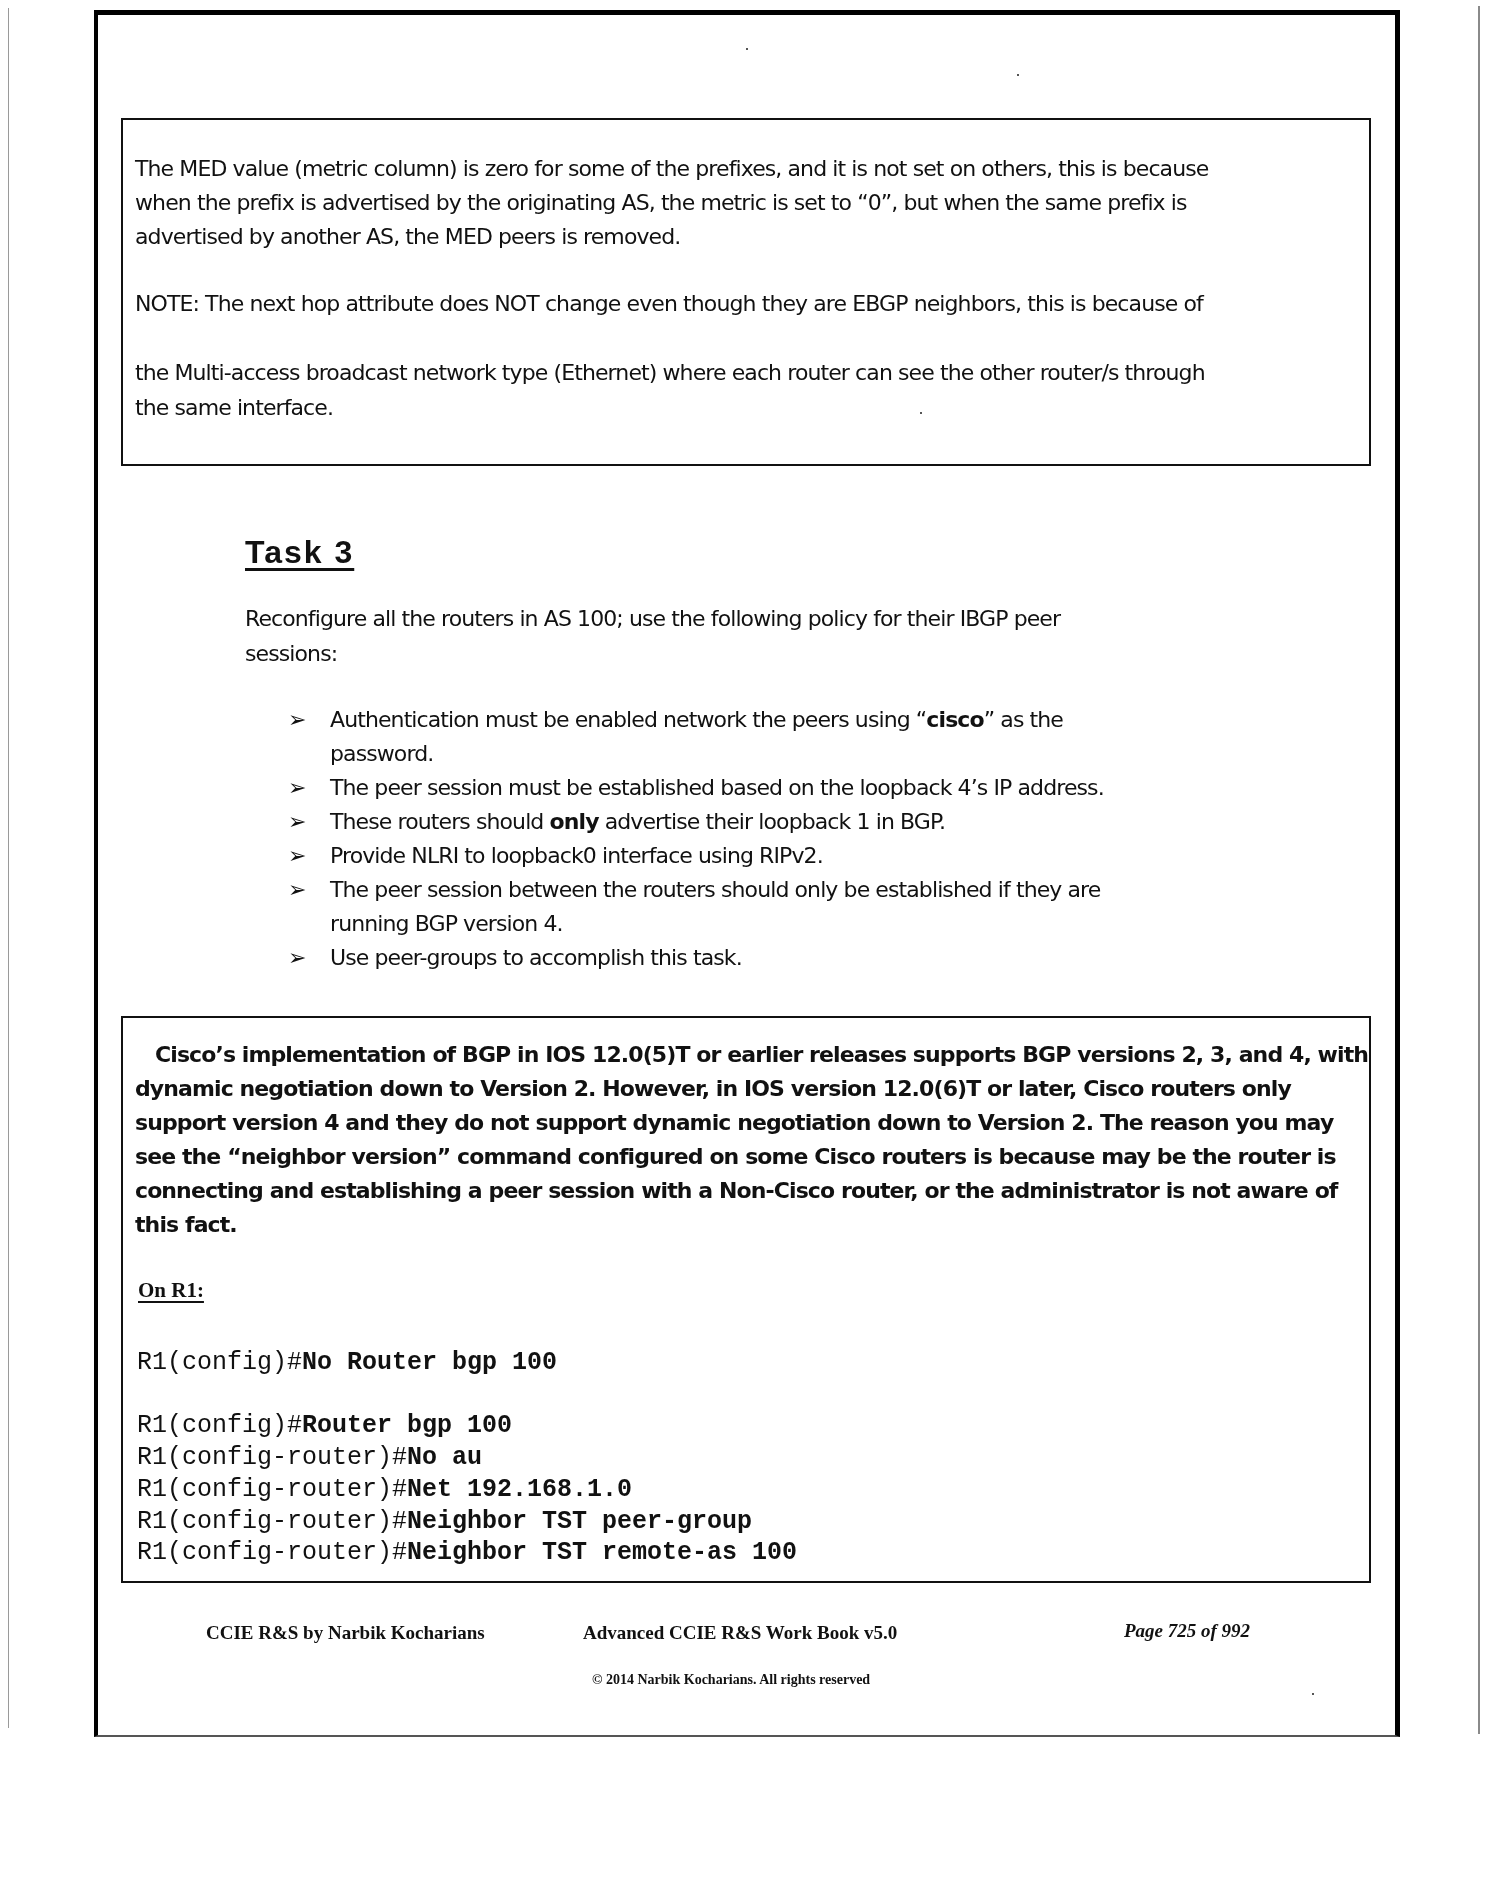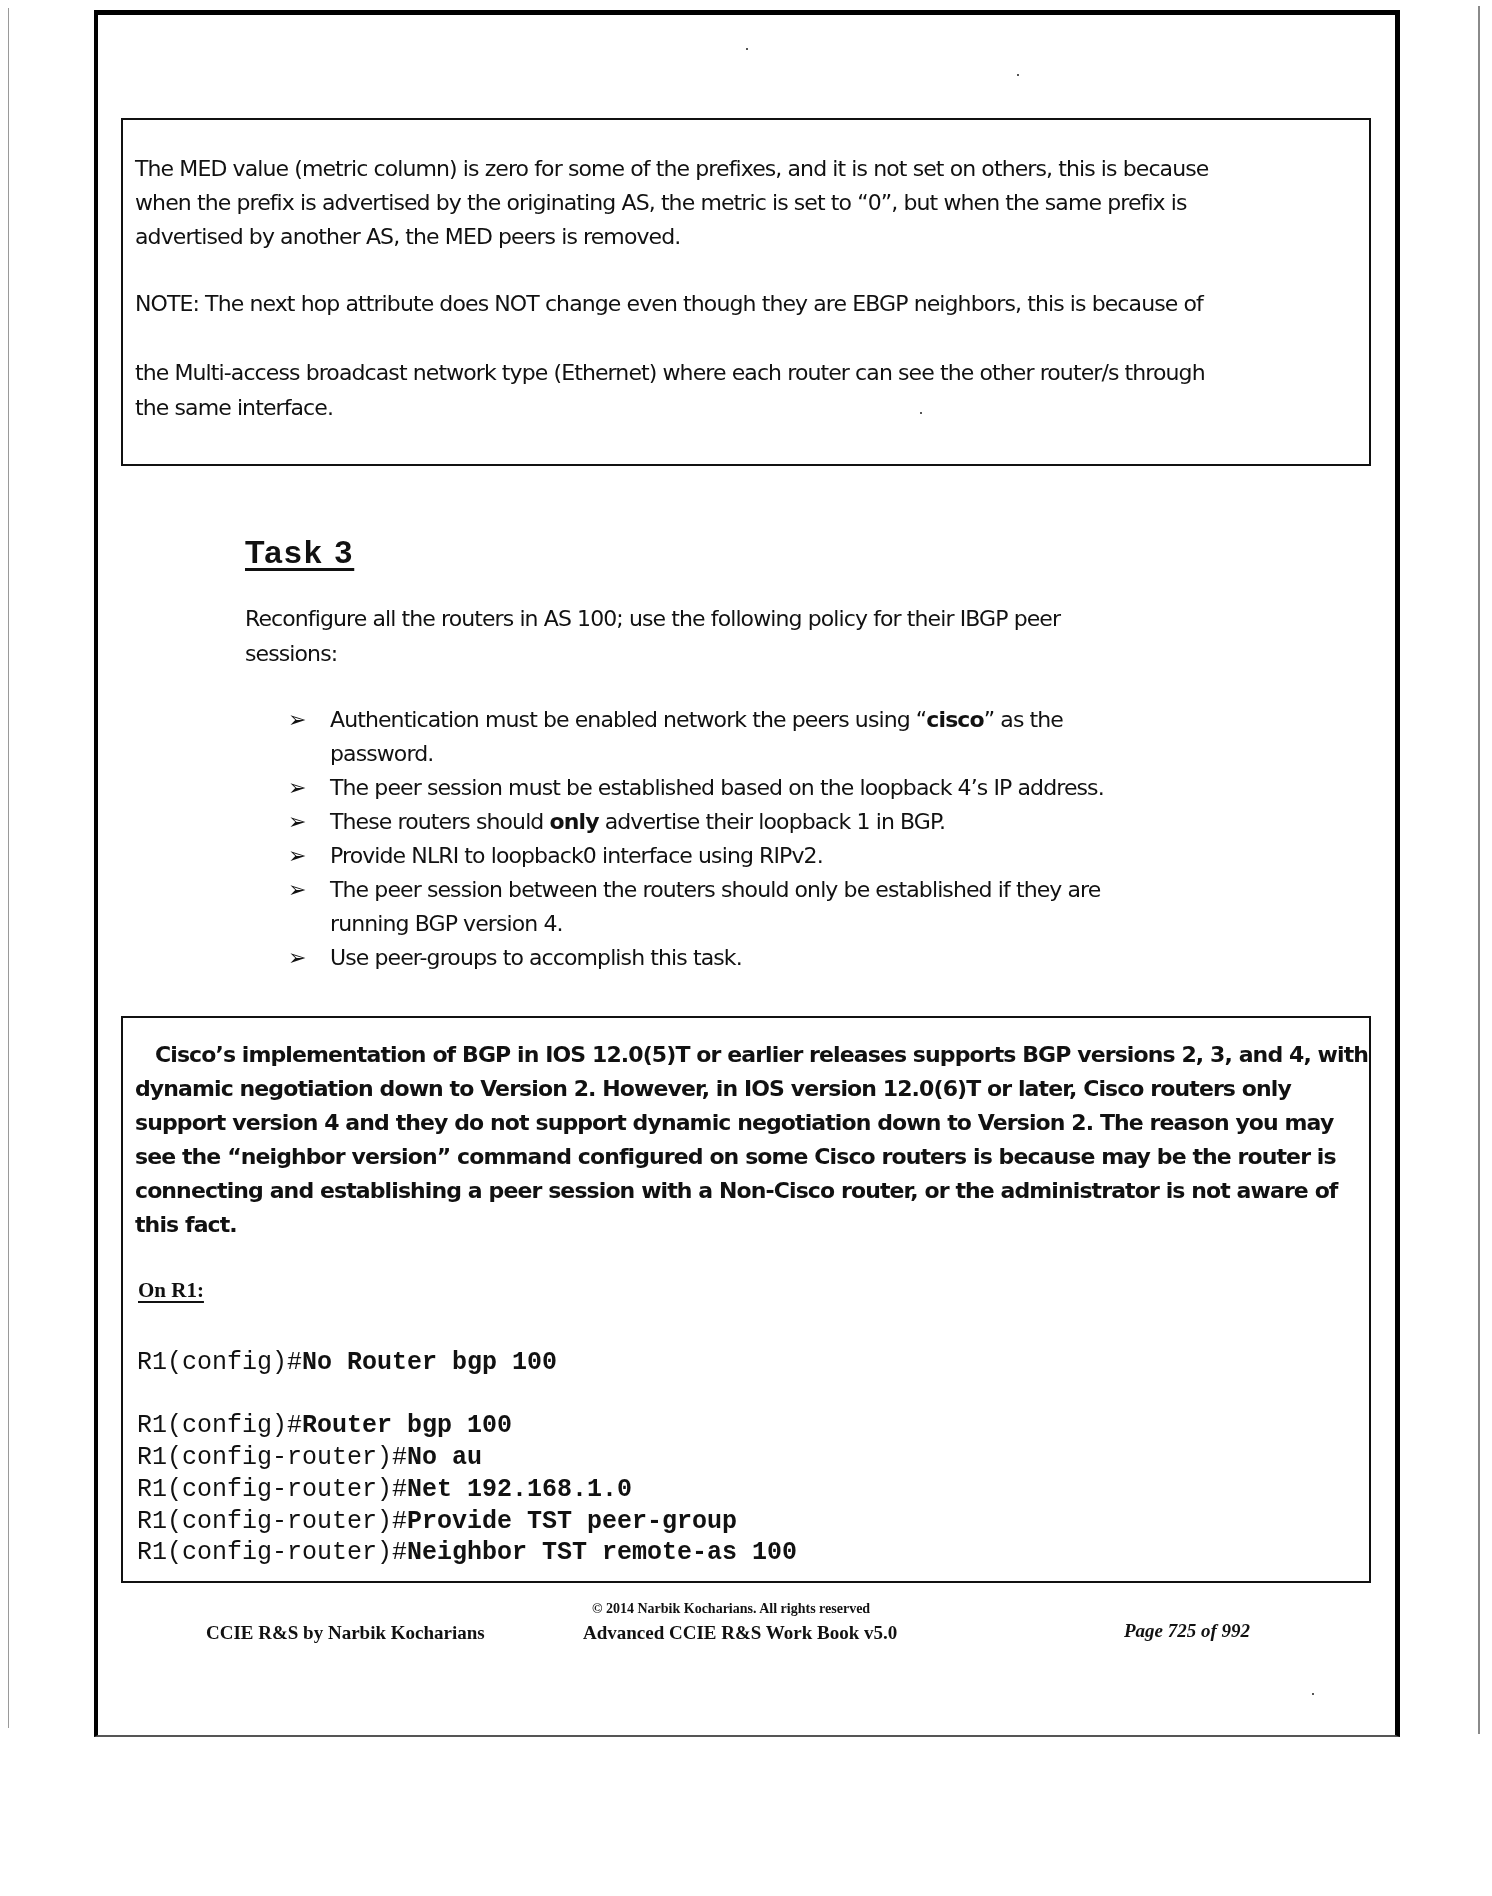--- a/index.html
+++ b/index.html
@@ -78,25 +78,25 @@
 <div class="p sans bold" style="left:135px; top:1178px;">connecting and establishing a peer session with a Non-Cisco router, or the administrator is not aware of</div>
 <div class="p sans bold" style="left:135px; top:1212px;">this fact.</div>
 
 <div class="on-r1">On R1:</div>
 
 <div>
   <div class="code" style="top:1348px;"><span>R1(config)#</span><span class="cmd">No Router bgp 100</span></div>
   <div class="code" style="top:1411px;"><span>R1(config)#</span><span class="cmd">Router bgp 100</span></div>
   <div class="code" style="top:1443px;"><span>R1(config-router)#</span><span class="cmd">No au</span></div>
   <div class="code" style="top:1475px;"><span>R1(config-router)#</span><span class="cmd">Net 192.168.1.0</span></div>
-  <div class="code" style="top:1507px;"><span>R1(config-router)#</span><span class="cmd">Provide TST peer-group</span></div>
+  <div class="code" style="top:1507px;"><span>R1(config-router)#</span><span class="cmd">Neighbor TST peer-group</span></div>
   <div class="code" style="top:1538px;"><span>R1(config-router)#</span><span class="cmd">Neighbor TST remote-as 100</span></div>
 </div>
 
 <div class="footer" style="left:206px; top:1622px;">CCIE R&amp;S by Narbik Kocharians</div>
 <div class="footer" style="left:583px; top:1622px;">Advanced CCIE R&amp;S Work Book v5.0</div>
-<div class="footer footer-small" style="left:592px; top:1601px;">© 2014 Narbik Kocharians. All rights reserved</div>
+<div class="footer footer-small" style="left:592px; top:1672px;">© 2014 Narbik Kocharians. All rights reserved</div>
 <div class="footer italic" style="left:1124px; top:1620px;">Page 725 of 992</div>
 
 <div class="speck" style="left:1017px; top:74px;"></div>
 <div class="speck" style="left:746px; top:48px;"></div>
 <div class="speck" style="left:920px; top:412px;"></div>
 <div class="speck" style="left:1312px; top:1693px;"></div>
 
 </body></html>

